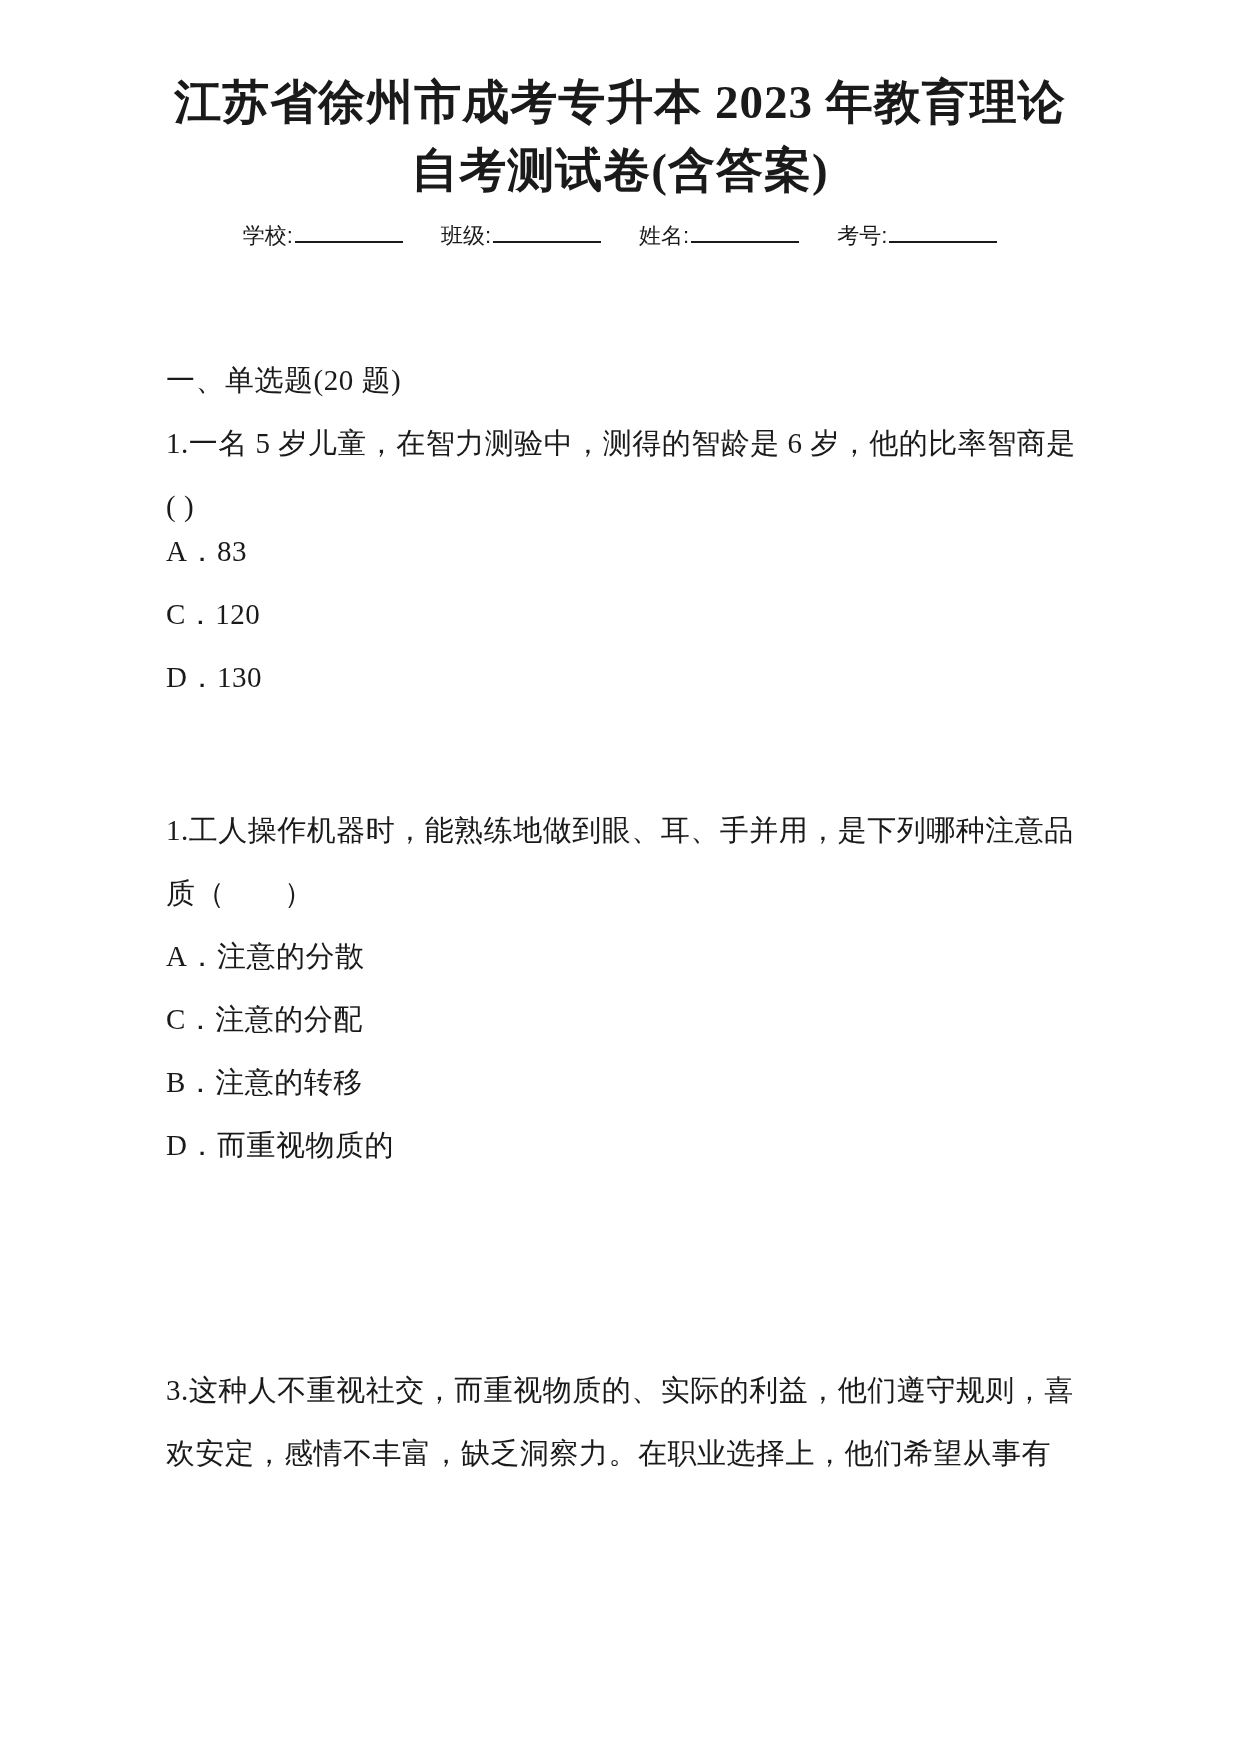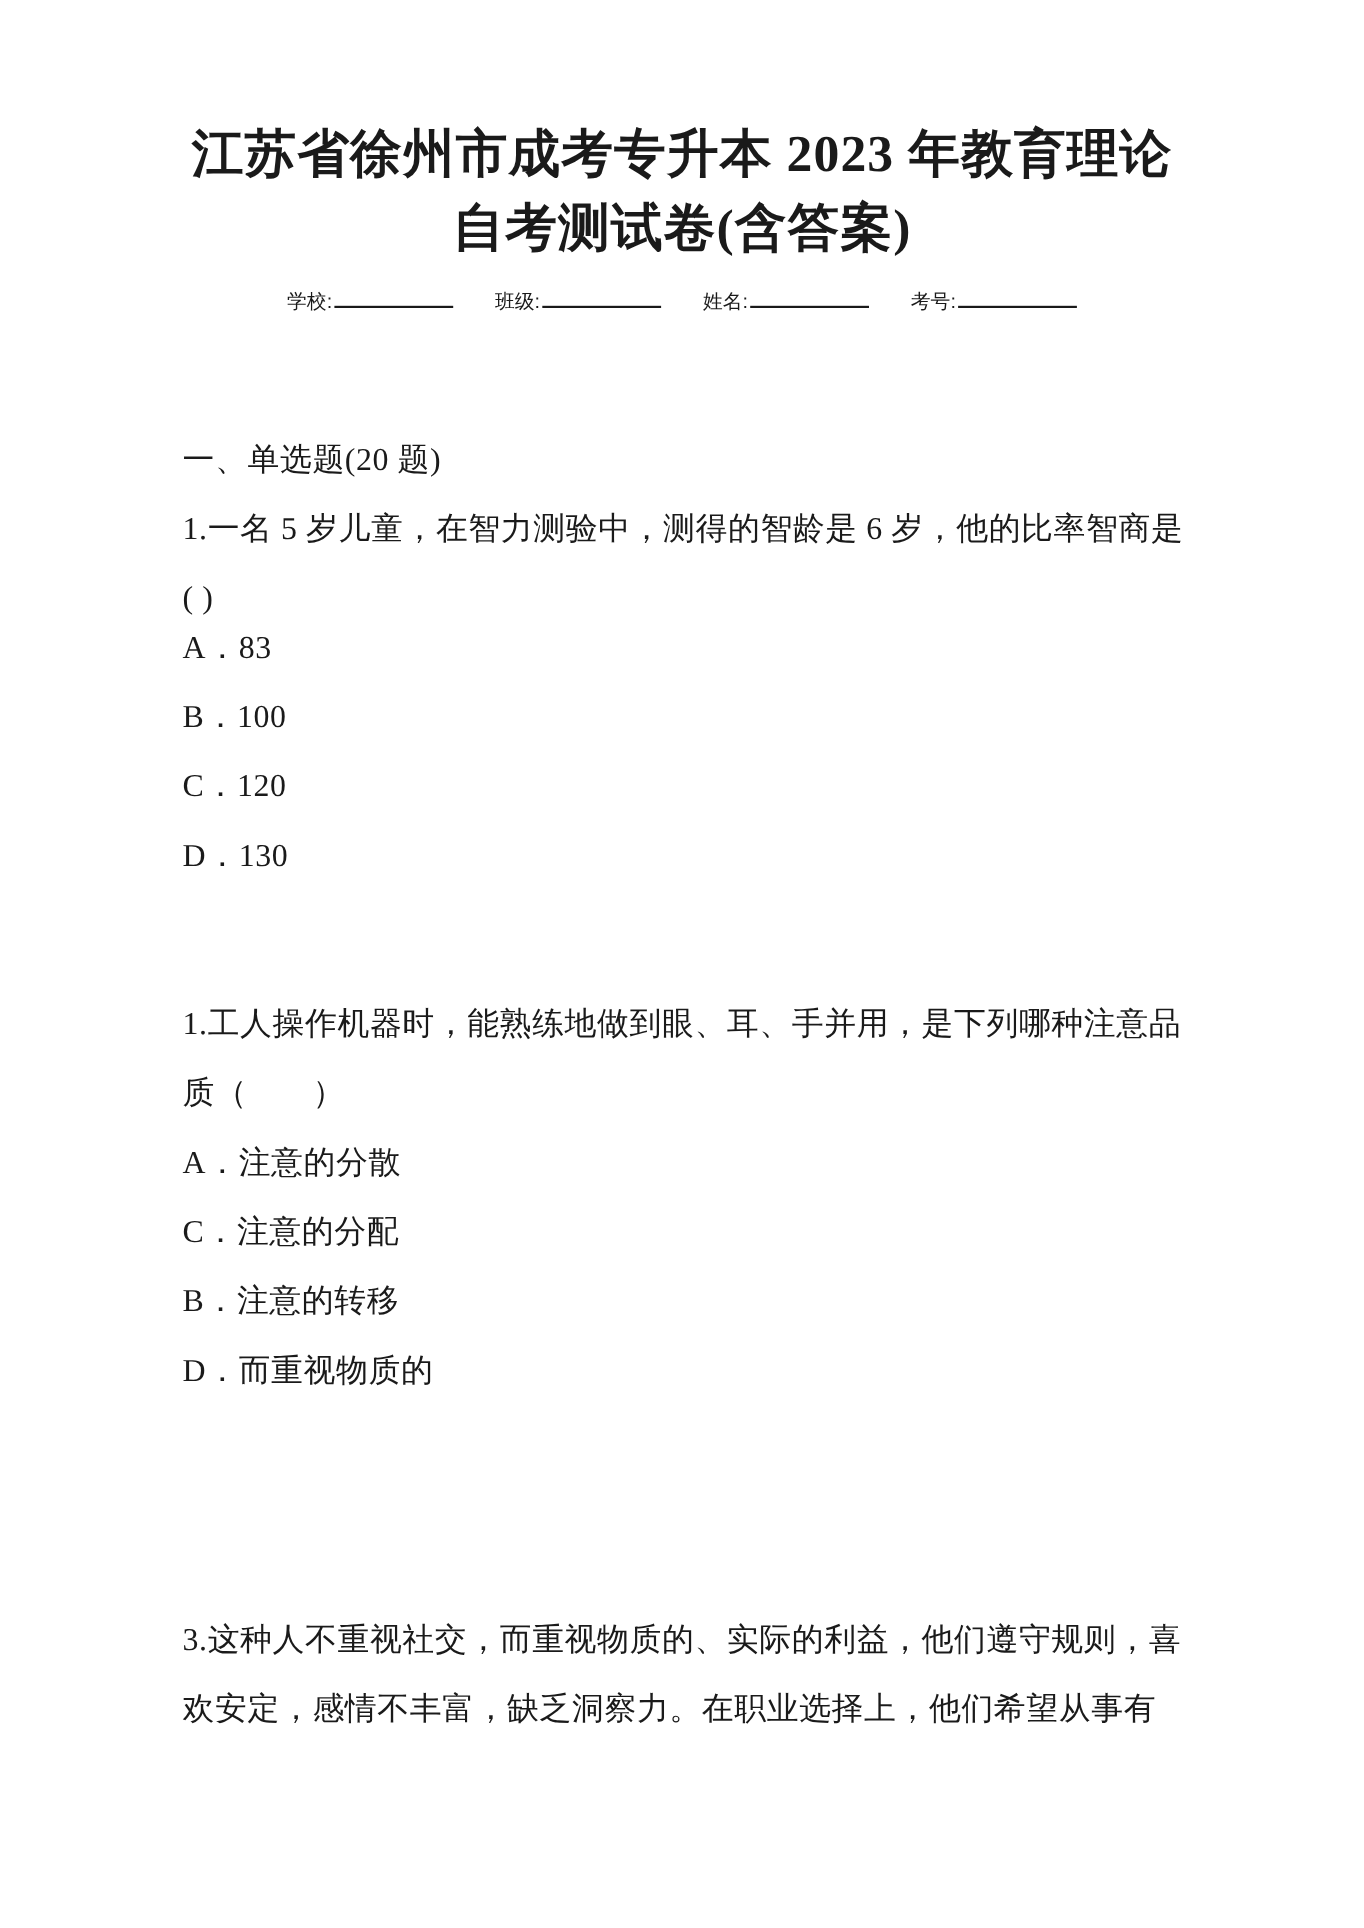--- a/index.html
+++ b/index.html
@@ -7,34 +7,34 @@
   .page {
     width: 1240px;
     height: 1753px;
     background: #ffffff;
     color: #1a1a1a;
     overflow: hidden;
     position: relative;
     font-family: "Liberation Serif", serif;
   }
   .title {
-    padding-top: 106px;
+    padding-top: 68px;
     text-align: center;
     font-weight: 700;
     font-size: 47px;
     line-height: 68px;
     letter-spacing: 1px;
   }
   .t-line { display: block; }
   .fields-row {
     margin-top: 16px;
     display: flex;
     justify-content: center;
     gap: 38px;
-    font-size: 18px;
+    font-size: 22px;
     line-height: 32px;
     font-family: "Liberation Sans", sans-serif;
     text-align: right;
   }
   .field { white-space: nowrap; }
   .blank {
     display: inline-block;
     width: 108px;
     height: 22px;
     border-bottom: 2px solid #1a1a1a;
@@ -72,21 +72,20 @@
   </div>
 
   <div class="content">
 
     <div class="line section-heading">一、单选题(20 题)</div>
 
     <div class="question">
       <div class="line">1.一名 5 岁儿童，在智力测验中，测得的智龄是 6 岁，他的比率智商是</div>
       <div class="line paren-line">( )</div>
       <div class="line">A．83</div>
-      <div class="line">B．100</div>
       <div class="line">C．120</div>
       <div class="line">D．130</div>
     </div>
 
     <div class="question question-2">
       <div class="line">1.工人操作机器时，能熟练地做到眼、耳、手并用，是下列哪种注意品</div>
       <div class="line">质（　　）</div>
       <div class="line">A．注意的分散</div>
       <div class="line">C．注意的分配</div>
       <div class="line">B．注意的转移</div>

